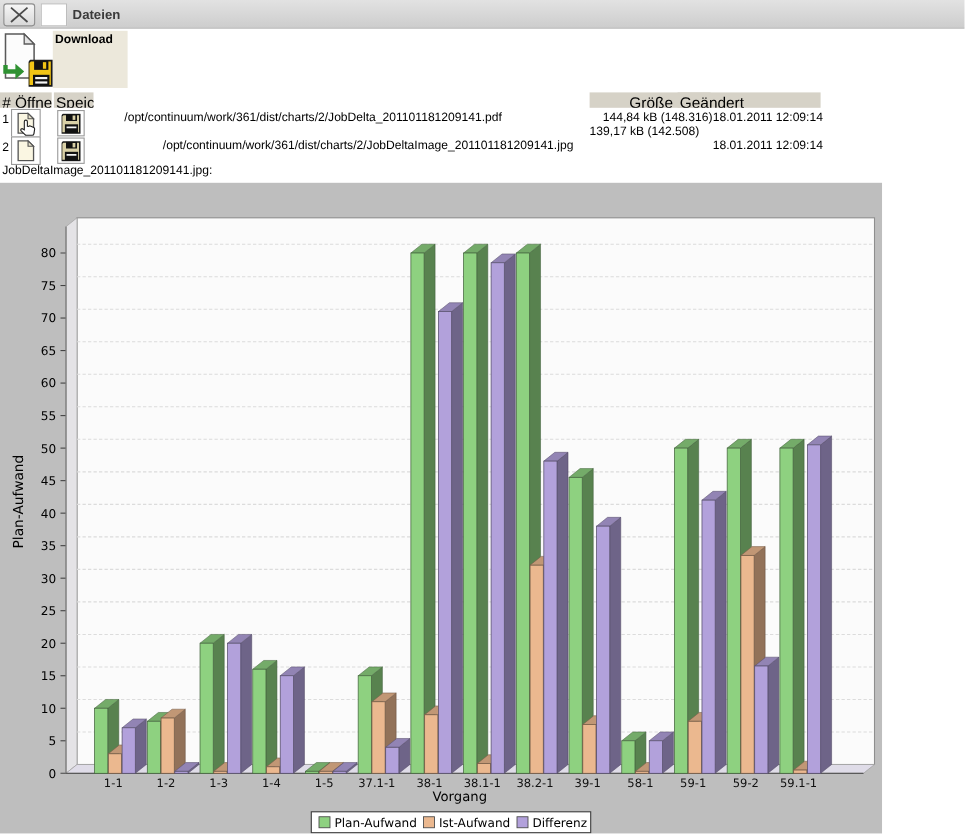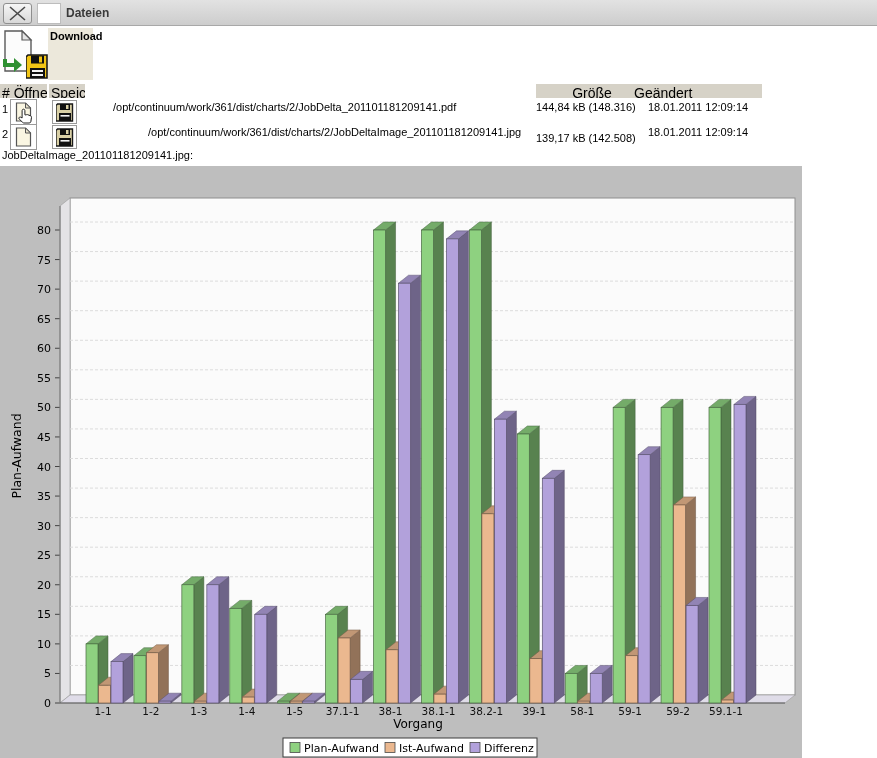--- a/index.html
+++ b/index.html
@@ -11,33 +11,33 @@
   .titlebar { position:absolute; left:0; top:0; width:877px; height:26px;
     background:linear-gradient(#e2e2e2,#cdcdcd); border-bottom:1px solid #a8a8a8; }
   .closebtn { position:absolute; left:3px; top:3px; width:29px; height:21px;
     border:1px solid #8f8f8f; border-radius:3px;
     background:linear-gradient(#f6f6f6,#d8d8d8); cursor:default; }
   .whitebox { position:absolute; left:37px; top:3px; width:24px; height:21px;
     background:#ffffff; border:1px solid #bdbdbd; }
   .wintitle { position:absolute; left:66px; top:6px; font-size:12px; font-weight:bold; color:#3a3a3a; }
 
   
-  .dl-panel { position:absolute; left:48px; top:28px; width:45px; height:52px; background:#ece8db; }
+  .dl-panel { position:absolute; left:48px; top:28px; width:68px; height:52px; background:#ece8db; }
   .dl-label { position:absolute; left:2px; top:2px; font-size:11px; font-weight:bold; color:#000; }
   .tb-doc   { position:absolute; left:2px;  top:29px; }
   .tb-save  { position:absolute; left:26px; top:54px; }
 
   
   .hcell { position:absolute; top:84px; height:14px; background:#d6d2c7;
     font-size:14px; color:#000; padding:1px 0 0 2px; overflow:hidden; white-space:nowrap; }
   .h-open  { left:0;   width:47px; }
   .h-save  { left:49px; width:36px; }
   .h-file  { left:112px; width:421px; }
   .h-size  { left:536px; width:110px;text-align:center; }
-  .h-mod   { left:632px; width:130px; }
+  .h-mod   { left:616px; width:130px; }
   .rownum  { position:absolute; left:2px; width:8px; font-size:11px; color:#000; }
   .iconbtn { position:absolute; width:27px; height:26px; border:1px solid #9a9a9a;
     background:#ffffff; display:flex; align-items:center; justify-content:center; }
   .celltxt { position:absolute; font-size:11px; color:#000; white-space:nowrap; }
   .imglabel { position:absolute; left:2px; top:149px; font-size:11px; color:#000; }
 
   
   #chart { position:absolute; left:0; top:166px; width:802px; height:592px; }
 </style>
 </head>
@@ -97,21 +97,21 @@
     <div class="iconbtn" style="left:52px; top:100px; width:25px; height:24px;">
       <svg width="18" height="19" viewBox="0 0 18 19">
         <path d="M1.5 1 h15 v17 h-16.5 v-15.5 z" fill="#d9d0a6" stroke="#1a1a1a" stroke-width="1.4"></path>
         <rect x="4" y="1" width="10" height="6" fill="#111"></rect>
         <rect x="10" y="2" width="2.5" height="4" fill="#d9d0a6"></rect>
         <rect x="3" y="10" width="12" height="8" fill="#111"></rect>
         <rect x="4.5" y="12" width="9" height="1.6" fill="#f4f4f4"></rect>
       </svg>
     </div>
     <div class="celltxt" style="left:113px; top:101px;">/opt/continuum/work/361/dist/charts/2/JobDelta_201101181209141.pdf</div>
-    <div class="celltxt" style="left:536px; top:101px;">144,84 kB (148.316)</div>
+    <div class="celltxt" style="left:548px; top:101px;">144,84 kB (148.316)</div>
     <div class="celltxt" style="left:648px; top:101px;">18.01.2011 12:09:14</div>
   </div>
 
   <div>
     <div class="rownum" style="top:128px">2</div>
     <div class="iconbtn" style="left:10px; top:124px;">
       <svg width="17" height="20" viewBox="0 0 17 20">
         <path d="M1.5 1 h9 l5 5 v13 h-14 z" fill="#faf6e2" stroke="#555" stroke-width="1.2"></path>
         <path d="M10.5 1 l5 5 h-5 z" fill="#e8e3cc" stroke="#555" stroke-width="1"></path>
       </svg>
@@ -119,21 +119,21 @@
     <div class="iconbtn" style="left:52px; top:125px; width:25px; height:24px;">
       <svg width="18" height="19" viewBox="0 0 18 19">
         <path d="M1.5 1 h15 v17 h-16.5 v-15.5 z" fill="#d9d0a6" stroke="#1a1a1a" stroke-width="1.4"></path>
         <rect x="4" y="1" width="10" height="6" fill="#111"></rect>
         <rect x="10" y="2" width="2.5" height="4" fill="#d9d0a6"></rect>
         <rect x="3" y="10" width="12" height="8" fill="#111"></rect>
         <rect x="4.5" y="12" width="9" height="1.6" fill="#f4f4f4"></rect>
       </svg>
     </div>
     <div class="celltxt" style="left:113px; top:126px;margin-left:35px;">/opt/continuum/work/361/dist/charts/2/JobDeltaImage_201101181209141.jpg</div>
-    <div class="celltxt" style="left:536px; top:132px;">139,17 kB (142.508)</div>
+    <div class="celltxt" style="left:536px; top:114px;">139,17 kB (142.508)</div>
     <div class="celltxt" style="left:648px; top:126px;">18.01.2011 12:09:14</div>
   </div>
 
   <div class="imglabel">JobDeltaImage_201101181209141.jpg:</div>
 
   <div id="chart"><svg width="802" height="592" viewBox="0 0 802 592" xmlns="http://www.w3.org/2000/svg">
         <rect x="0" y="0" width="802" height="592" fill="#BEBEBE"></rect>
         <rect x="70" y="32" width="725" height="497" fill="#FBFBFB" stroke="#8e8e8e"></rect>
         <polygon points="60,40 70,32 70,529 60,537" fill="#E4E3E6" stroke="#a2a2a2" stroke-width="0.7"></polygon>
         <polygon points="60,537 785,537 795,529 70,529" fill="#DFDCE8" stroke="#a2a2a2" stroke-width="0.7"></polygon>

